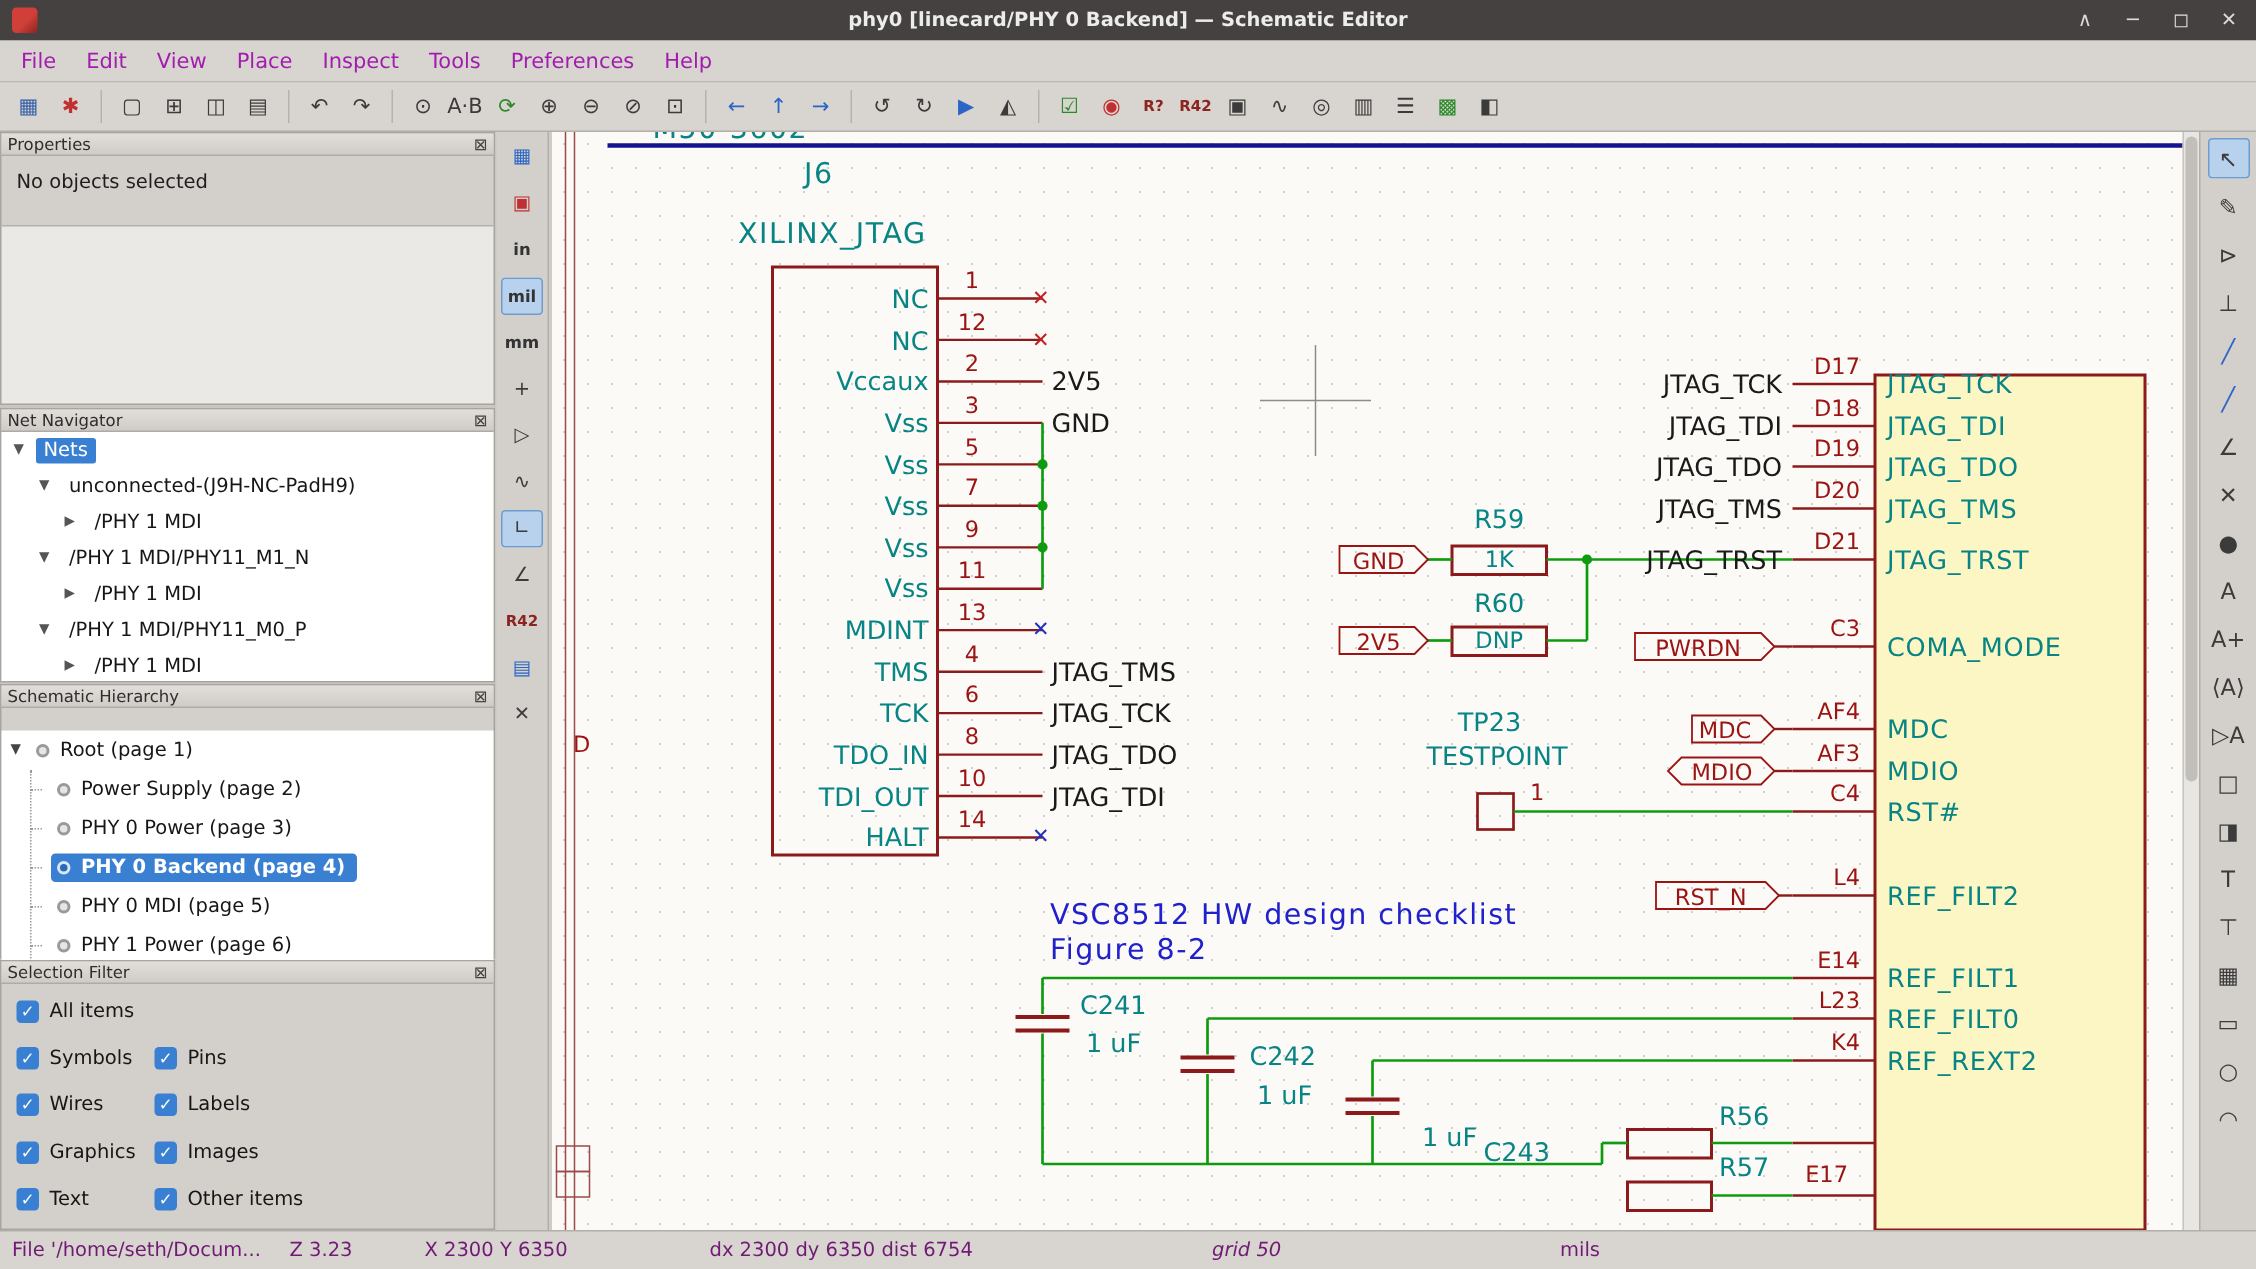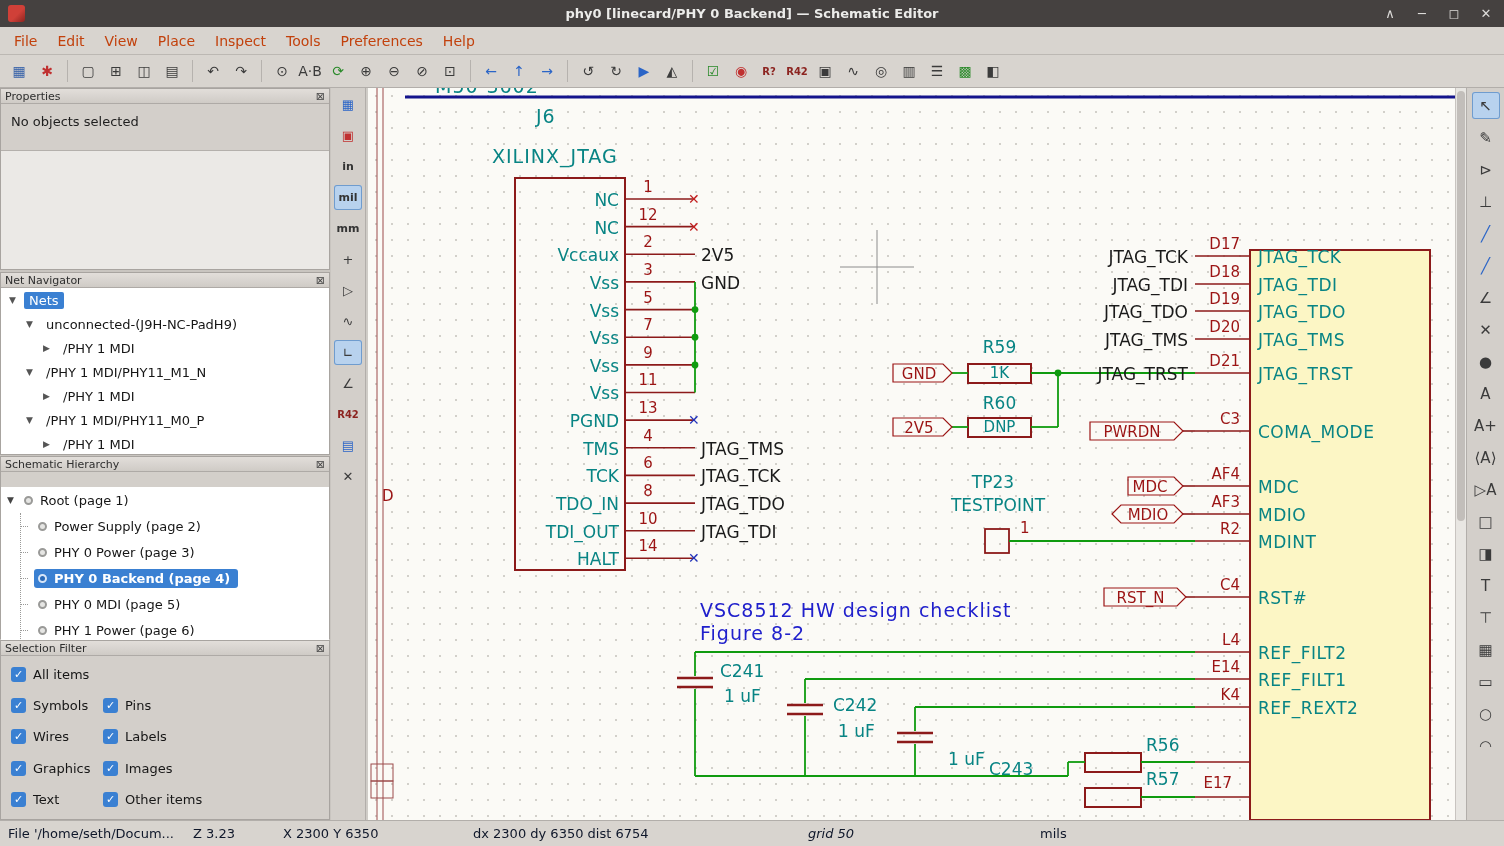--- a/index.html
+++ b/index.html
@@ -8,21 +8,21 @@
 
   
   .titlebar { position:absolute; left:0; top:0; width:1504px; height:27px; background:#454140; display:flex; align-items:center; }
   .app-icon { position:absolute; left:8px; top:5px; width:17px; height:17px; border-radius:3px; background:linear-gradient(135deg,#d04038 55%,#8c2420); }
   .titlebar .title { flex:1; text-align:center; color:#ececea; font-size:13px; font-weight:bold; }
   .win-controls { position:absolute; right:10px; top:0; height:27px; display:flex; align-items:center; gap:16px; }
   .win-controls span { color:#dddbd9; font-size:13px; width:16px; text-align:center; cursor:default; }
 
   
   .menubar { position:absolute; left:0; top:27px; width:1504px; height:28px; background:#d8d4cf; border-bottom:1px solid #bcb8b3; display:flex; align-items:center; padding-left:4px; }
-  .menu-item { font-size:14px; color:#c2410c; padding:4px 10px; }
+  .menu-item { font-size:14px; color:#a21caf; padding:4px 10px; }
 
   
   .toolbar { position:absolute; left:0; top:55px; width:1504px; height:33px; background:#d8d4cf; border-bottom:1px solid #b2aeaa; display:flex; align-items:center; padding-left:6px; gap:2px; }
   .tb-item { width:26px; height:26px; display:flex; align-items:center; justify-content:center; font-size:14px; color:#3b3b3b; border-radius:3px; flex:none; }
   .toolbar [data-name="separator"] { width:1px; height:22px; background:#b6b2ae; margin:0 5px; border-radius:0; }
   [data-name="save-icon"] { color:#3560a8; }
   [data-name="annotate-icon"], [data-name="bug-search-icon"], [data-name="lock-icon"] { color: #c03030; }
   [data-name="refresh-icon"], [data-name="assign-footprints-icon"], [data-name="erc-icon"] { color:#2a8a2a; }
   [data-name="nav-back-icon"], [data-name="nav-up-icon"], [data-name="nav-forward-icon"],
   [data-name="run-simulation-icon"], [data-name="wire-tool"], [data-name="bus-tool"],
@@ -112,21 +112,21 @@
   .chip-row .pnum  { position:absolute; left:88px; top:-2px; width:94px; text-align:right; font-size:15px; color:#9b1414; }
   .chip-row .pname { position:absolute; left:200px; top:10px; font-size:17px; letter-spacing:0.5px; color:#088484; }
 
   .hlabel { position:absolute; font-size:15px; color:#9b1414; text-align:center; }
   .ctr { text-align:center; }
 
   .vscroll { position:absolute; left:1087px; top:0; width:11px; height:732px; background:#e8e6e2; border-left:1px solid #c8c4c0; }
   .vscroll .thumb { position:absolute; left:1px; top:3px; width:8px; height:430px; background:#c2beba; border-radius:4px; }
 
   
-  .statusbar { position:absolute; left:0; top:820px; width:1504px; height:26px; background:#d8d4cf; border-top:1px solid #b2aeaa; font-size:13px; color:#0f172a; }
+  .statusbar { position:absolute; left:0; top:820px; width:1504px; height:26px; background:#d8d4cf; border-top:1px solid #b2aeaa; font-size:13px; color:#701a75; }
   .statusbar span { position:absolute; top:5px; white-space:nowrap; }
 </style>
 </head>
 <body>
 
 <div class="app" data-name="kicad-window">
 
   <div class="titlebar" data-name="titlebar">
     <div class="app-icon" data-name="app-icon"></div>
     <div class="title" data-name="window-title">phy0 [linecard/PHY 0 Backend] — Schematic Editor</div>
@@ -576,21 +576,21 @@
 
         <div class="j6-row" data-name="j6-pin-row" style="--i: 7;">
           <span class="pname" data-name="pin-name">Vss</span>
           <span class="pnum" data-name="pin-number">11</span>
           <span class="nlabel" data-name="net-label"></span>
           <span class="ncr" data-name="no-connect-icon"></span>
           <span class="ncb" data-name="no-connect-icon"></span>
         </div>
 
         <div class="j6-row" data-name="j6-pin-row" style="--i: 8;">
-          <span class="pname" data-name="pin-name">PGND</span>
+          <span class="pname" data-name="pin-name">MDINT</span>
           <span class="pnum" data-name="pin-number">13</span>
           <span class="nlabel" data-name="net-label"></span>
           <span class="ncr" data-name="no-connect-icon"></span>
           <span class="ncb" data-name="no-connect-icon">✕</span>
         </div>
 
         <div class="j6-row" data-name="j6-pin-row" style="--i: 9;">
           <span class="pname" data-name="pin-name">TMS</span>
           <span class="pnum" data-name="pin-number">4</span>
           <span class="nlabel" data-name="net-label">JTAG_TMS</span>
@@ -674,44 +674,44 @@
           <span class="pnum" data-name="pin-number">AF4</span>
           <span class="pname" data-name="pin-name">MDC</span>
         </div>
 
         <div class="chip-row" data-name="u-phy-pin-row" style="--i: 7;">
           <span class="net" data-name="net-label"></span>
           <span class="pnum" data-name="pin-number">AF3</span>
           <span class="pname" data-name="pin-name">MDIO</span>
         </div>
 
-        <div class="chip-row" data-name="u-phy-pin-row" style="--i: 8;">
-          <span class="net" data-name="net-label"></span>
-          <span class="pnum" data-name="pin-number">R2</span>
-          <span class="pname" data-name="pin-name">MDINT</span>
-        </div>
 
         <div class="chip-row" data-name="u-phy-pin-row" style="--i: 9;">
           <span class="net" data-name="net-label"></span>
           <span class="pnum" data-name="pin-number">C4</span>
           <span class="pname" data-name="pin-name">RST#</span>
         </div>
 
         <div class="chip-row" data-name="u-phy-pin-row" style="--i: 10;">
           <span class="net" data-name="net-label"></span>
           <span class="pnum" data-name="pin-number">L4</span>
           <span class="pname" data-name="pin-name">REF_FILT2</span>
         </div>
 
         <div class="chip-row" data-name="u-phy-pin-row" style="--i: 11;">
           <span class="net" data-name="net-label"></span>
           <span class="pnum" data-name="pin-number">E14</span>
           <span class="pname" data-name="pin-name">REF_FILT1</span>
         </div>
 
+        <div class="chip-row" data-name="u-phy-pin-row" style="--i: 12;">
+          <span class="net" data-name="net-label"></span>
+          <span class="pnum" data-name="pin-number">L23</span>
+          <span class="pname" data-name="pin-name">REF_FILT0</span>
+        </div>
 
         <div class="chip-row" data-name="u-phy-pin-row" style="--i: 13;">
           <span class="net" data-name="net-label"></span>
           <span class="pnum" data-name="pin-number">K4</span>
           <span class="pname" data-name="pin-name">REF_REXT2</span>
         </div>
       </div>
 
     <span class="hlabel" style="left:527px; top:277px; width:48px;" data-name="hier-label-gnd">GND</span>
     <span class="hlabel" style="left:527px; top:331px; width:48px;" data-name="hier-label-2v5">2V5</span>

